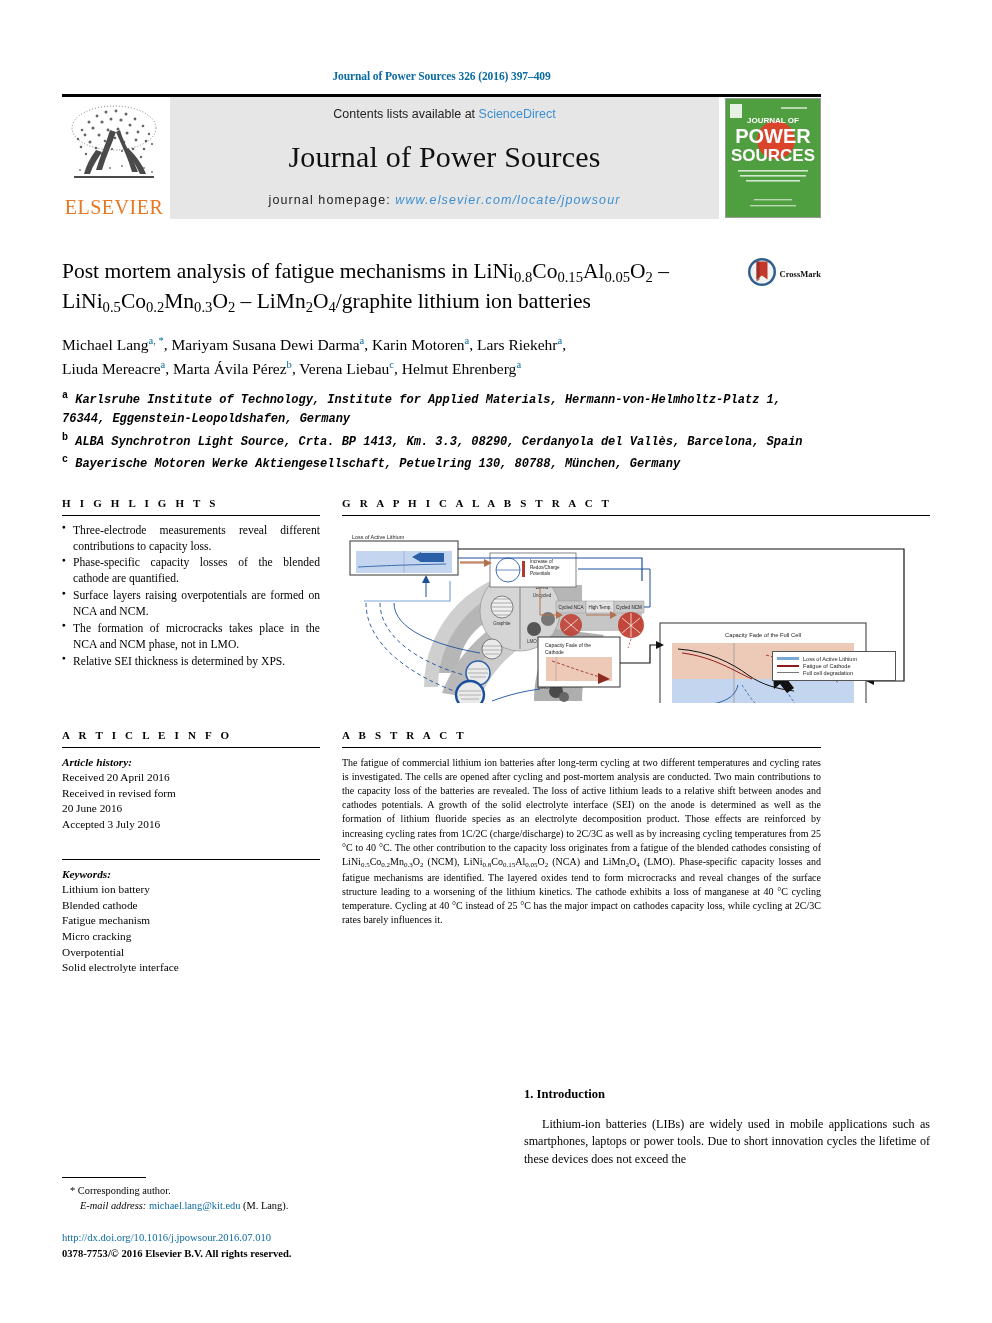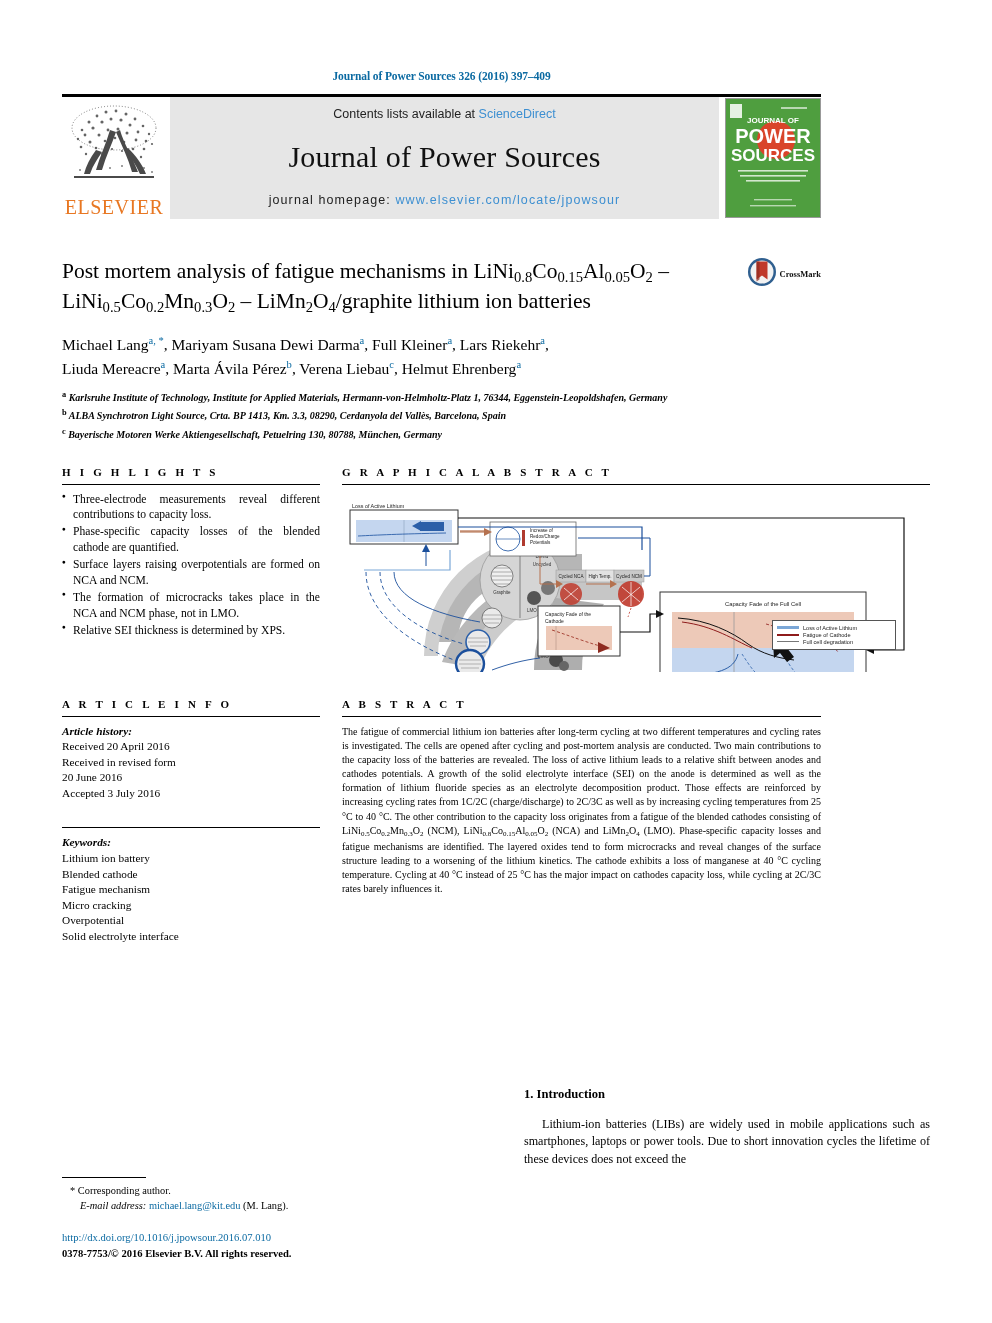--- a/index.html
+++ b/index.html
@@ -73,21 +73,21 @@
     font-size: 30px;
     color: #111;
     letter-spacing: 0.2px;
   }
   .homepage-line {
     font-family: "Liberation Sans", sans-serif;
     font-size: 12.5px;
     color: #222;
     letter-spacing: 1.1px;
   }
-  .homepage-line a { color: #3d8fd1; text-decoration: none; }
+  .homepage-line a { color: #3d8fd1; text-decoration: none; font-style: italic; }
   .cover-thumb {
     width: 96px;
     flex: 0 0 96px;
     margin-left: 6px;
     border: 1px solid #999;
     background: #86efac;
     position: relative;
     overflow: hidden;
     align-self: center;
     height: 120px;
@@ -124,23 +124,23 @@
   .authors {
     margin: 16px 62px 0 62px;
     font-family: "Liberation Serif", serif;
     font-size: 15.5px;
     line-height: 1.5;
     width: 760px;
   }
   .authors sup { color: #0b6aa2; font-size: 0.68em; }
   .affils {
     margin: 8px 62px 0 62px;
-    font-family: Liberation Serif, serif;
+    font-family: Liberation Mono, monospace;
     font-style: italic;
-    font-size: 10px;
+    font-size: 12px;
     line-height: 1.62;
     font-weight: bold;
   }
   .affils sup { font-style: normal; }
 
   
   .two-col {
     margin: 22px 62px 0 62px;
     display: flex;
     gap: 22px;
@@ -370,21 +370,21 @@
           <path d="M9.5 4.5 h3 v18 l-3 2 z" fill="#8e2b20" opacity="0.7"></path>
         </svg>
       </span>
       <span class="crossmark-label">CrossMark</span>
     </div>
   </div>
 
   <div class="authors">
     <span>Michael Lang</span><sup>a, *</sup>,
     <span>Mariyam Susana Dewi Darma</span><sup>a</sup>,
-    <span>Full Kleiner</span><sup>a</sup>,
+    <span>Karin Motoren</span><sup>a</sup>,
     <span>Lars Riekehr</span><sup>a</sup>,<br>
     <span>Liuda Mereacre</span><sup>a</sup>,
     <span>Marta Ávila Pérez</span><sup>b</sup>,
     <span>Verena Liebau</span><sup>c</sup>,
     <span>Helmut Ehrenberg</span><sup>a</sup>
   </div>
 
   <div class="affils">
     <div><sup>a</sup> <span>Karlsruhe Institute of Technology, Institute for Applied Materials, Hermann-von-Helmholtz-Platz 1, 76344, Eggenstein-Leopoldshafen, Germany</span></div>
     <div><sup>b</sup> <span>ALBA Synchrotron Light Source, Crta. BP 1413, Km. 3.3, 08290, Cerdanyola del Vallès, Barcelona, Spain</span></div>

